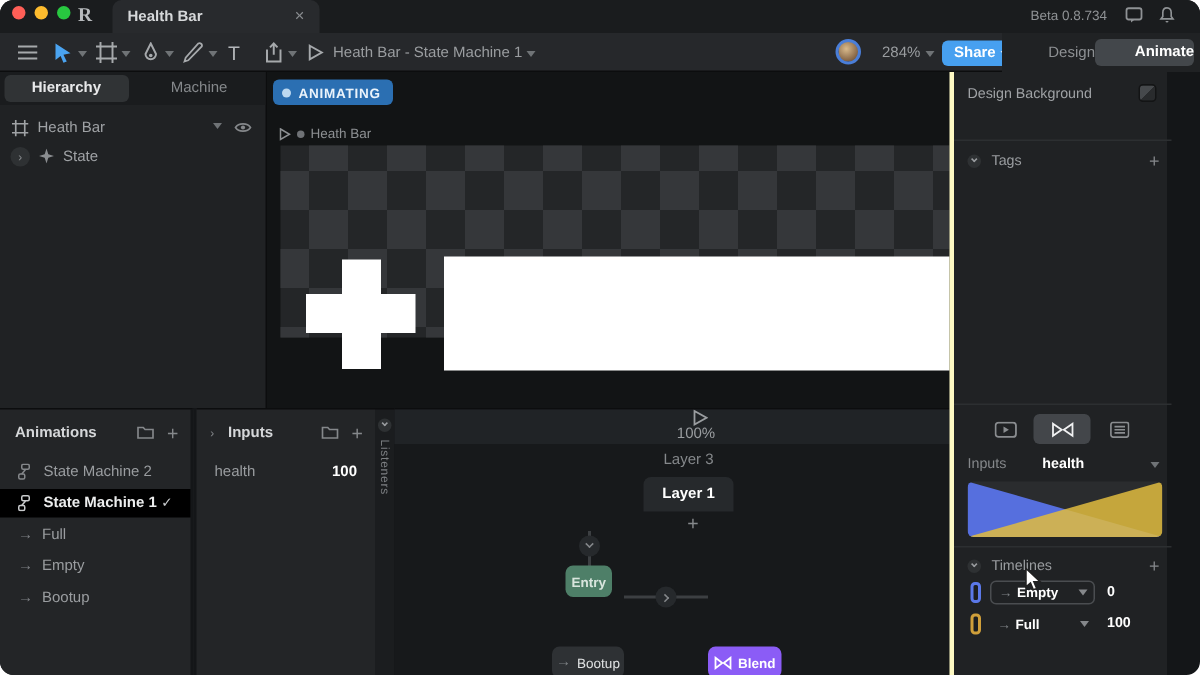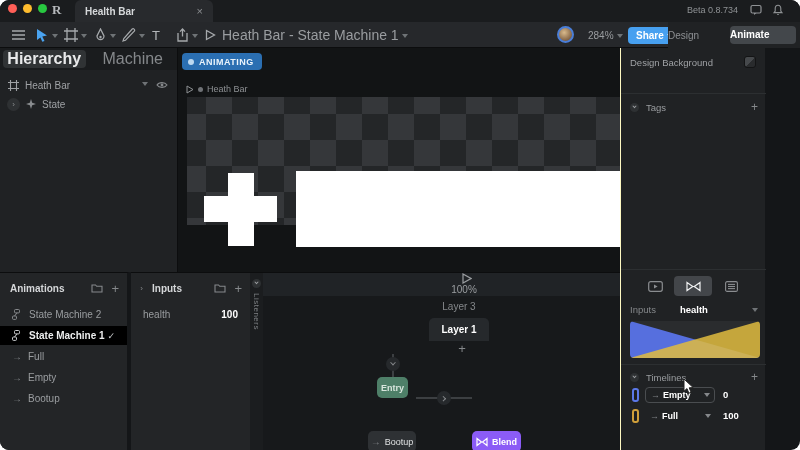--- a/index.html
+++ b/index.html
@@ -16,34 +16,34 @@
   .doc-tab .title { font-size:10px; color:#d6d8da; font-weight:700; }
   .doc-tab .close { margin-left:auto; font-size:11px; color:#8a8d90; line-height:1; }
   .beta { position:absolute; right:62px; top:5px; font-size:9px; color:#8f9295; }
   .tb-icon { position:absolute; top:4px; color:#8f9295; }
   .feedback { right:38px; } .bell { right:16px; }
 
   
   .toolbar { position:absolute; left:0; top:22px; width:800px; height:26px; background:#26282b; border-bottom:1px solid #0c0d0e; }
   .tool { position:absolute; top:0; height:26px; display:flex; align-items:center; color:#a6a9ac; }
   .caret { display:inline-block; width:0; height:0; border:3px solid transparent; border-top:4px solid #6f7376; margin-left:3px; margin-top:4px; }
-  .breadcrumb { font-size:14px; color:#9a9da0;justify-content:flex-end; }
+  .breadcrumb { font-size:10px; color:#9a9da0;justify-content:flex-end; }
   .avatar { position:absolute; left:557px; top:4px; width:17px; height:17px; border-radius:50%; border:2px solid #4a7ed8; background:radial-gradient(circle at 40% 35%, #d9ba8c, #8a6a4a 65%, #55412e); }
   .zoom-ctl { left:588px; font-size:10px; color:#9a9da0; }
   .share-btn { position:absolute; left:628px; top:5px; height:17px; padding:0 8px; background:#47a0f0; border-radius:4px; display:flex; align-items:center; font-size:10px; font-weight:700; color:#fff; }
   .share-btn .caret{ border-top-color:#d7ebfc; }
   .mode-strip { position:absolute; left:668px; top:0; width:132px; height:26px; background:#202224; display:flex; align-items:center; }
-  .mode { font-size:10px; text-align:left; }
+  .mode { font-size:10px; text-align:right; }
   .mode.design { width:62px; color:#8d9093; }
   .mode.animate { width:66px; height:18px; line-height:18px; background:#43474b; border-radius:4px; color:#fff; font-weight:700; margin-right:3px; }
 
   
   .left-panel { position:absolute; left:0; top:48px; width:178px; height:224px; background:#202224; border-right:1px solid #0c0d0e; }
   .lp-tabs { display:flex; height:22px; background:#1a1c1e; align-items:center; }
-  .lp-tab { width:89px; height:22px; line-height:22px; text-align:center; font-size:16px; color:#85888b; }
+  .lp-tab { width:89px; height:22px; line-height:22px; text-align:center; font-size:10px; color:#85888b; }
   .lp-tab.active { background:#303335; color:#e8e9ea; font-weight:700; border-radius:4px; height:18px; line-height:18px; width:83px; margin:2px 3px; }
   .h-row { position:absolute; left:0; width:178px; height:18px; display:flex; align-items:center; font-size:10px; color:#9fa2a5; }
   .h-row .icon { margin:0 6px 0 8px; display:flex; }
   .h-row .right-icons { margin-left:auto; display:flex; align-items:center; gap:8px; padding-right:10px; }
   .expand-circle { width:13px; height:13px; border-radius:50%; background:#2e3133; margin:0 6px 0 7px; display:flex; align-items:center; justify-content:center; color:#8a8d90; font-size:8px; }
 
   
   .canvas { position:absolute; left:178px; top:48px; width:477px; height:224px; background:#121415; }
   .animating-badge { position:absolute; left:4px; top:5px; height:17px; background:#2b6fb2; border-radius:4px; display:flex; align-items:center; padding:0 8px 0 6px; gap:5px; }
   .animating-badge .dot { width:6px; height:6px; border-radius:50%; background:#bcd8f0; }
@@ -97,21 +97,21 @@
   .edge-v { position:absolute; left:129px; top:81px; width:1.5px; height:33px; background:#3c3f42; }
   .edge-h { position:absolute; left:153px; top:124px; width:56px; height:1.5px; background:#3c3f42; }
   .trans-circle { position:absolute; width:14px; height:14px; border-radius:50%; background:#26292c; display:flex; align-items:center; justify-content:center; }
   .tc-down { left:123px; top:84px; } .tc-right { left:174px; top:118px; }
   .trans-circle i { display:block; width:4px; height:4px; border-right:1.5px solid #85888b; border-bottom:1.5px solid #85888b; }
   .tc-down i { transform:rotate(45deg) translate(-1px,-1px); }
   .tc-right i { transform:rotate(-45deg) translate(-1px,0); }
   .console-strip { position:absolute; right:2px; top:2px; width:13px; height:70px; display:flex; flex-direction:column; align-items:center; padding-top:4px; }
 
   
-  .right-panel { position:absolute; left:620px; top:48px; width:145px; height:402px; background:#202224; border-left:1px solid #fef9c3; }
+  .right-panel { position:absolute; left:633px; top:48px; width:145px; height:402px; background:#202224; border-left:3px solid #fef9c3; }
   .rp-row { position:absolute; left:0; width:145px; height:16px; display:flex; align-items:center; padding:0 10px 0 9px; font-size:9.5px; color:#9fa2a5; }
   .rp-row .swatch { margin-left:auto; width:12px; height:12px; border-radius:3px; background:linear-gradient(135deg,#46494c 50%,#292b2d 50%); border:1px solid #131415; }
   .rp-div { position:absolute; left:0; width:145px; height:1px; background:#2c2f31; }
   .section-hdr { position:absolute; left:0; width:145px; height:16px; display:flex; align-items:center; padding:0 8px 0 9px; font-size:9.5px; color:#9a9da0; }
   .section-hdr .plus { margin-left:auto; font-size:12px; color:#85888b; }
   .seg-ctl { position:absolute; left:15px; top:228px; width:115px; height:20px; display:flex; align-items:center; }
   .seg { width:38px; height:20px; display:flex; align-items:center; justify-content:center; color:#8a8d90; }
   .seg.active { background:#43464a; border-radius:4px; color:#f0f1f2; }
   .rp-input-row { position:absolute; left:0; top:253px; width:145px; height:16px; display:flex; align-items:center; padding:0 8px 0 9px; font-size:9.5px; }
   .rp-input-row .lbl { color:#85888b; }

